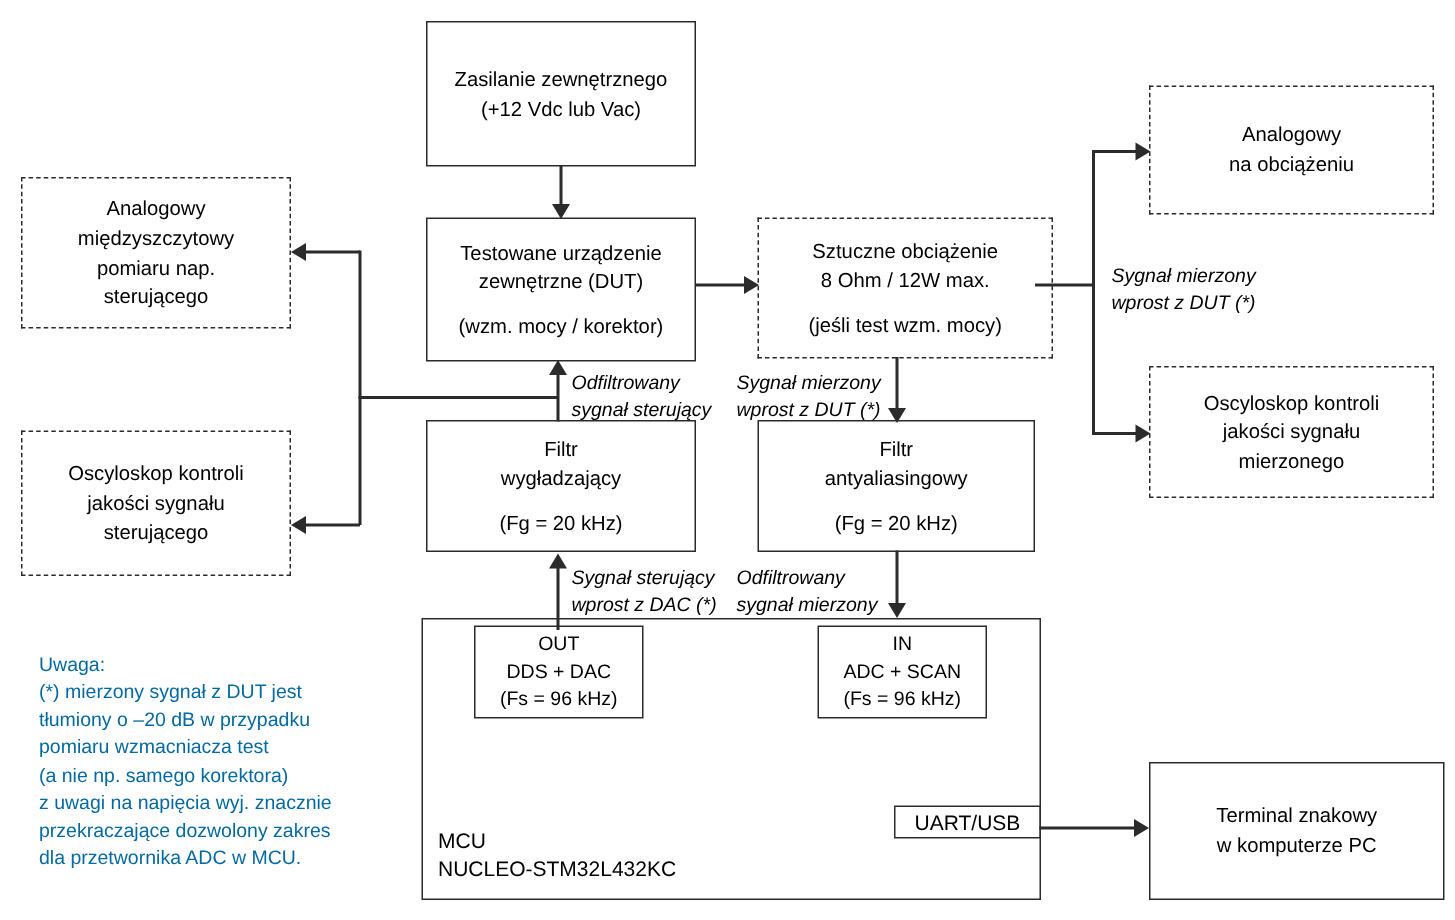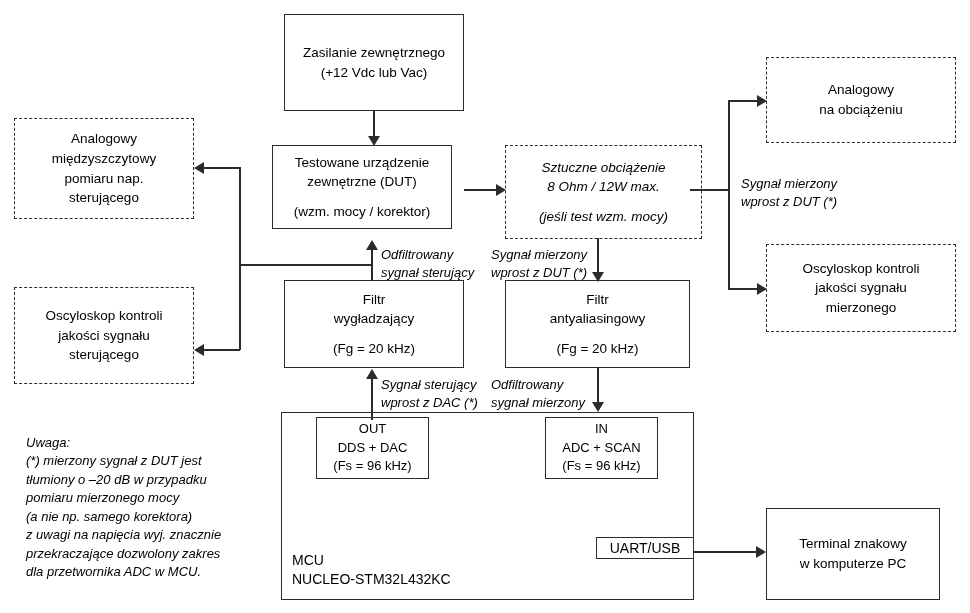--- a/index.html
+++ b/index.html
@@ -50,24 +50,23 @@
     font-style: italic;
     font-size: 13px;
     line-height: 1.35;
     color: #000000;
     white-space: nowrap;
   }
   .edge-label .ln { display: block; }
 
   .note {
     position: absolute;
-    font-style: italic;
     font-size: 13px;
     line-height: 1.42;
-    color: #000000;
+    color: #0369a1;
     white-space: nowrap;
   }
   .note .ln { display: block; }
 
   .line {
     position: absolute;
     background: #2b2b2b;
   }
   .line.h { height: 1.8px; }
   .line.v { width: 1.8px; }
@@ -153,28 +152,28 @@
     <span class="ln">międzyszczytowy</span>
     <span class="ln">pomiaru nap.</span>
     <span class="ln">sterującego</span>
   </div>
 
   <div class="box dashed" style="left:766px; top:57px; width:190px; height:86px;">
     <span class="ln">Analogowy</span>
     <span class="ln">na obciążeniu</span>
   </div>
 
-  <div class="box solid" style="left:272px; top:145px; width:180px; height:84px;">
+  <div class="box solid" style="left:284px; top:145px; width:180px; height:96px;">
     <span class="ln">Testowane urządzenie</span>
     <span class="ln">zewnętrzne (DUT)</span>
     <span class="gap"></span>
     <span class="ln">(wzm. mocy / korektor)</span>
   </div>
 
-  <div class="box dashed" style="left:505px; top:145px; width:197px; height:94px;font-style:italic;">
+  <div class="box dashed" style="left:505px; top:145px; width:197px; height:94px;">
     <span class="ln">Sztuczne obciążenie</span>
     <span class="ln">8 Ohm / 12W max.</span>
     <span class="gap"></span>
     <span class="ln">(jeśli test wzm. mocy)</span>
   </div>
 
   <div class="box dashed" style="left:766px; top:244px; width:190px; height:88px;">
     <span class="ln">Oscyloskop kontroli</span>
     <span class="ln">jakości sygnału</span>
     <span class="ln">mierzonego</span>
@@ -214,21 +213,21 @@
   <div class="box solid" style="left:545px; top:417px; width:113px; height:62px; font-size:13px;">
     <span class="ln">IN</span>
     <span class="ln">ADC + SCAN</span>
     <span class="ln">(Fs = 96 kHz)</span>
   </div>
 
   <div class="box solid" style="left:596px; top:537px; width:98px; height:22px; font-size:14px;">
     <span class="ln">UART/USB</span>
   </div>
 
-  <div class="box solid" style="left:766px; top:508px; width:174px; height:92px;">
+  <div class="box solid" style="left:766px; top:508px; width:197px; height:92px;">
     <span class="ln">Terminal znakowy</span>
     <span class="ln">w komputerze PC</span>
   </div>
 
   <div class="edge-label" style="left:381px; top:246px;">
     <span class="ln">Odfiltrowany</span>
     <span class="ln">sygnał sterujący</span>
   </div>
 
   <div class="edge-label" style="left:491px; top:246px;">
@@ -248,20 +247,20 @@
 
   <div class="edge-label" style="left:491px; top:376px;">
     <span class="ln">Odfiltrowany</span>
     <span class="ln">sygnał mierzony</span>
   </div>
 
   <div class="note" style="left:26px; top:434px;">
     <span class="ln">Uwaga:</span>
     <span class="ln">(*) mierzony sygnał z DUT jest</span>
     <span class="ln">tłumiony o –20 dB w przypadku</span>
-    <span class="ln">pomiaru mierzonego mocy</span>
+    <span class="ln">pomiaru wzmacniacza test</span>
     <span class="ln">(a nie np. samego korektora)</span>
     <span class="ln">z uwagi na napięcia wyj. znacznie</span>
     <span class="ln">przekraczające dozwolony zakres</span>
     <span class="ln">dla przetwornika ADC w MCU.</span>
   </div>
 
 </div>
 
 </body></html>

